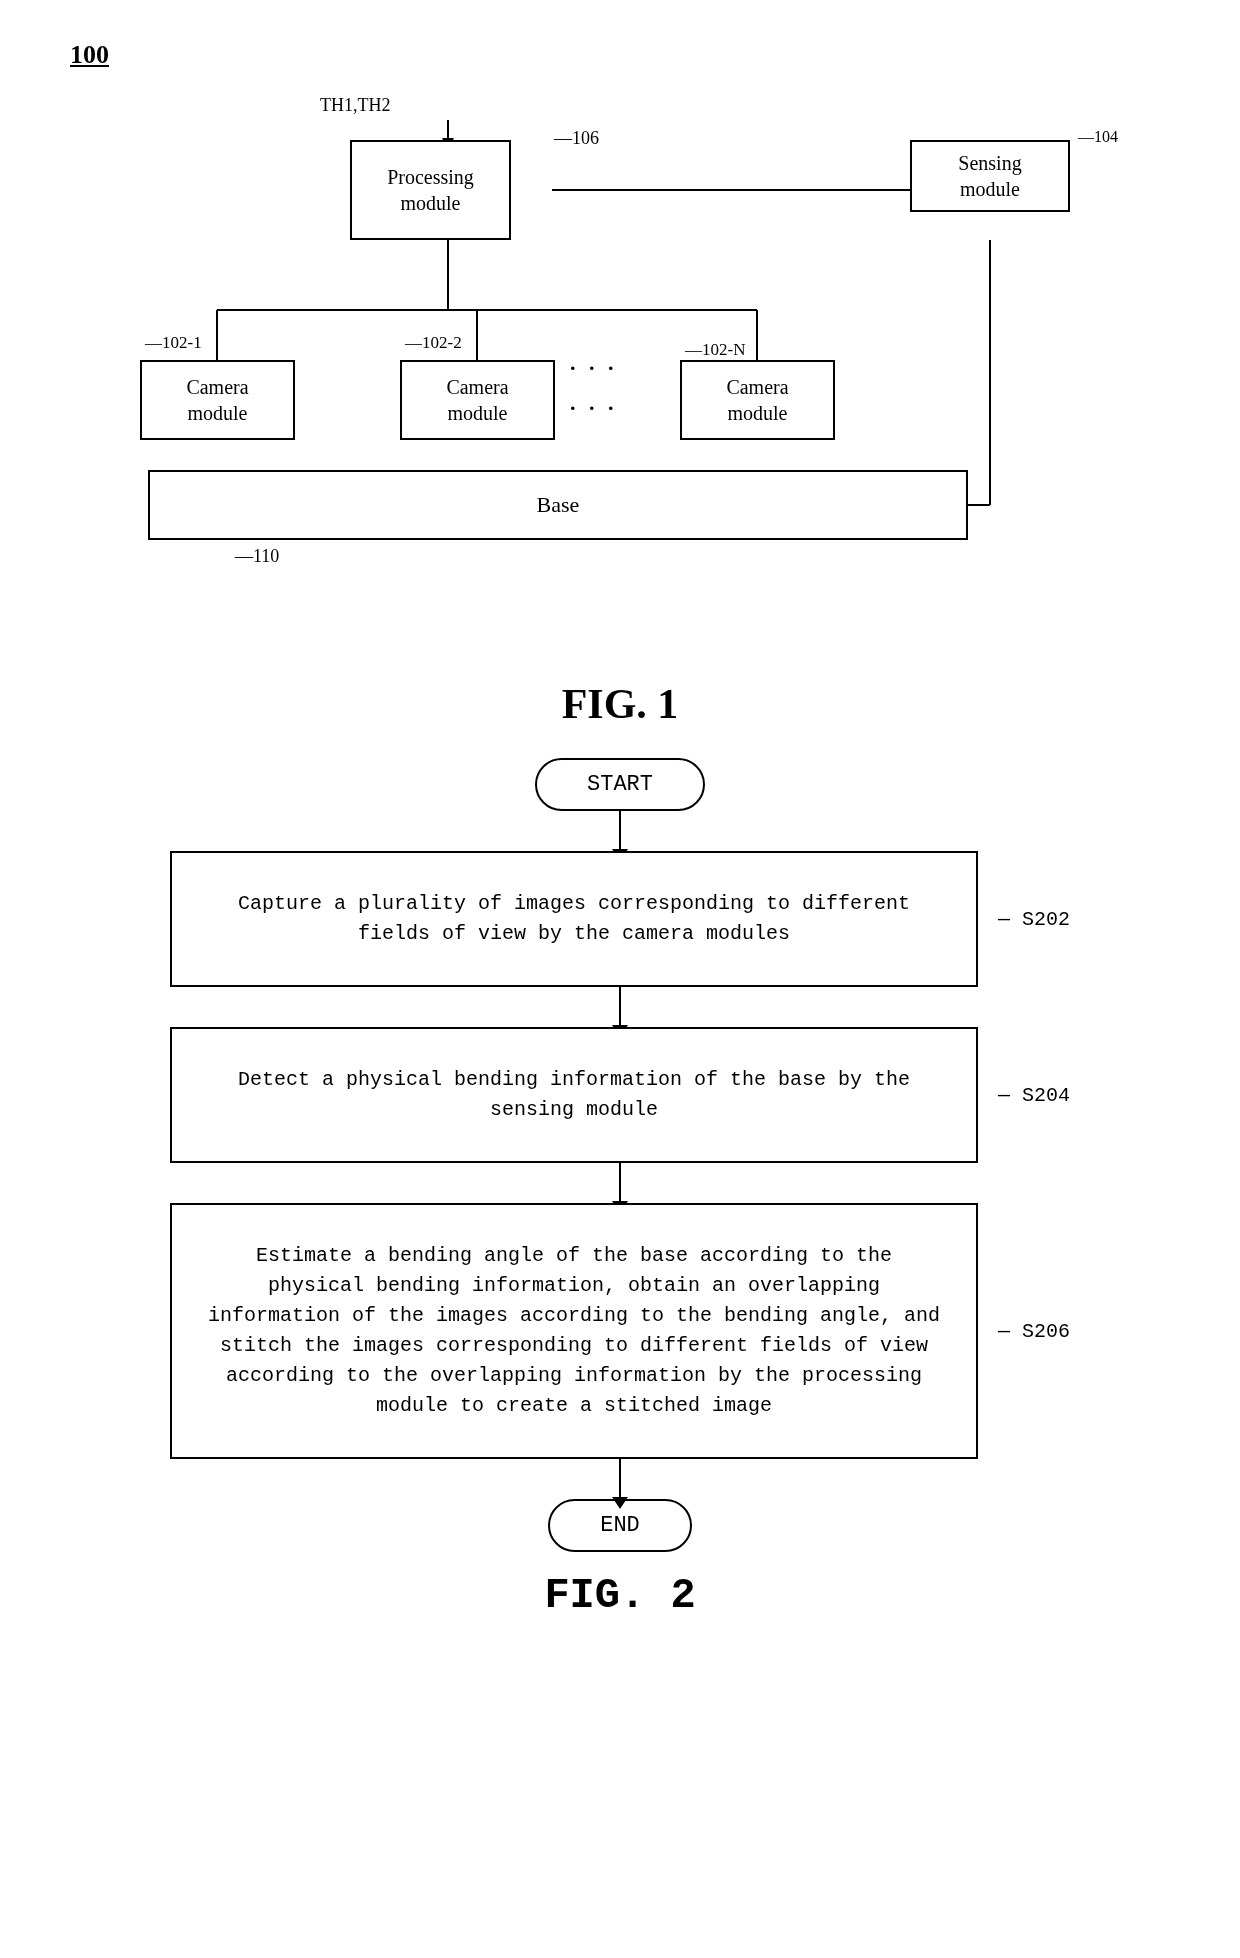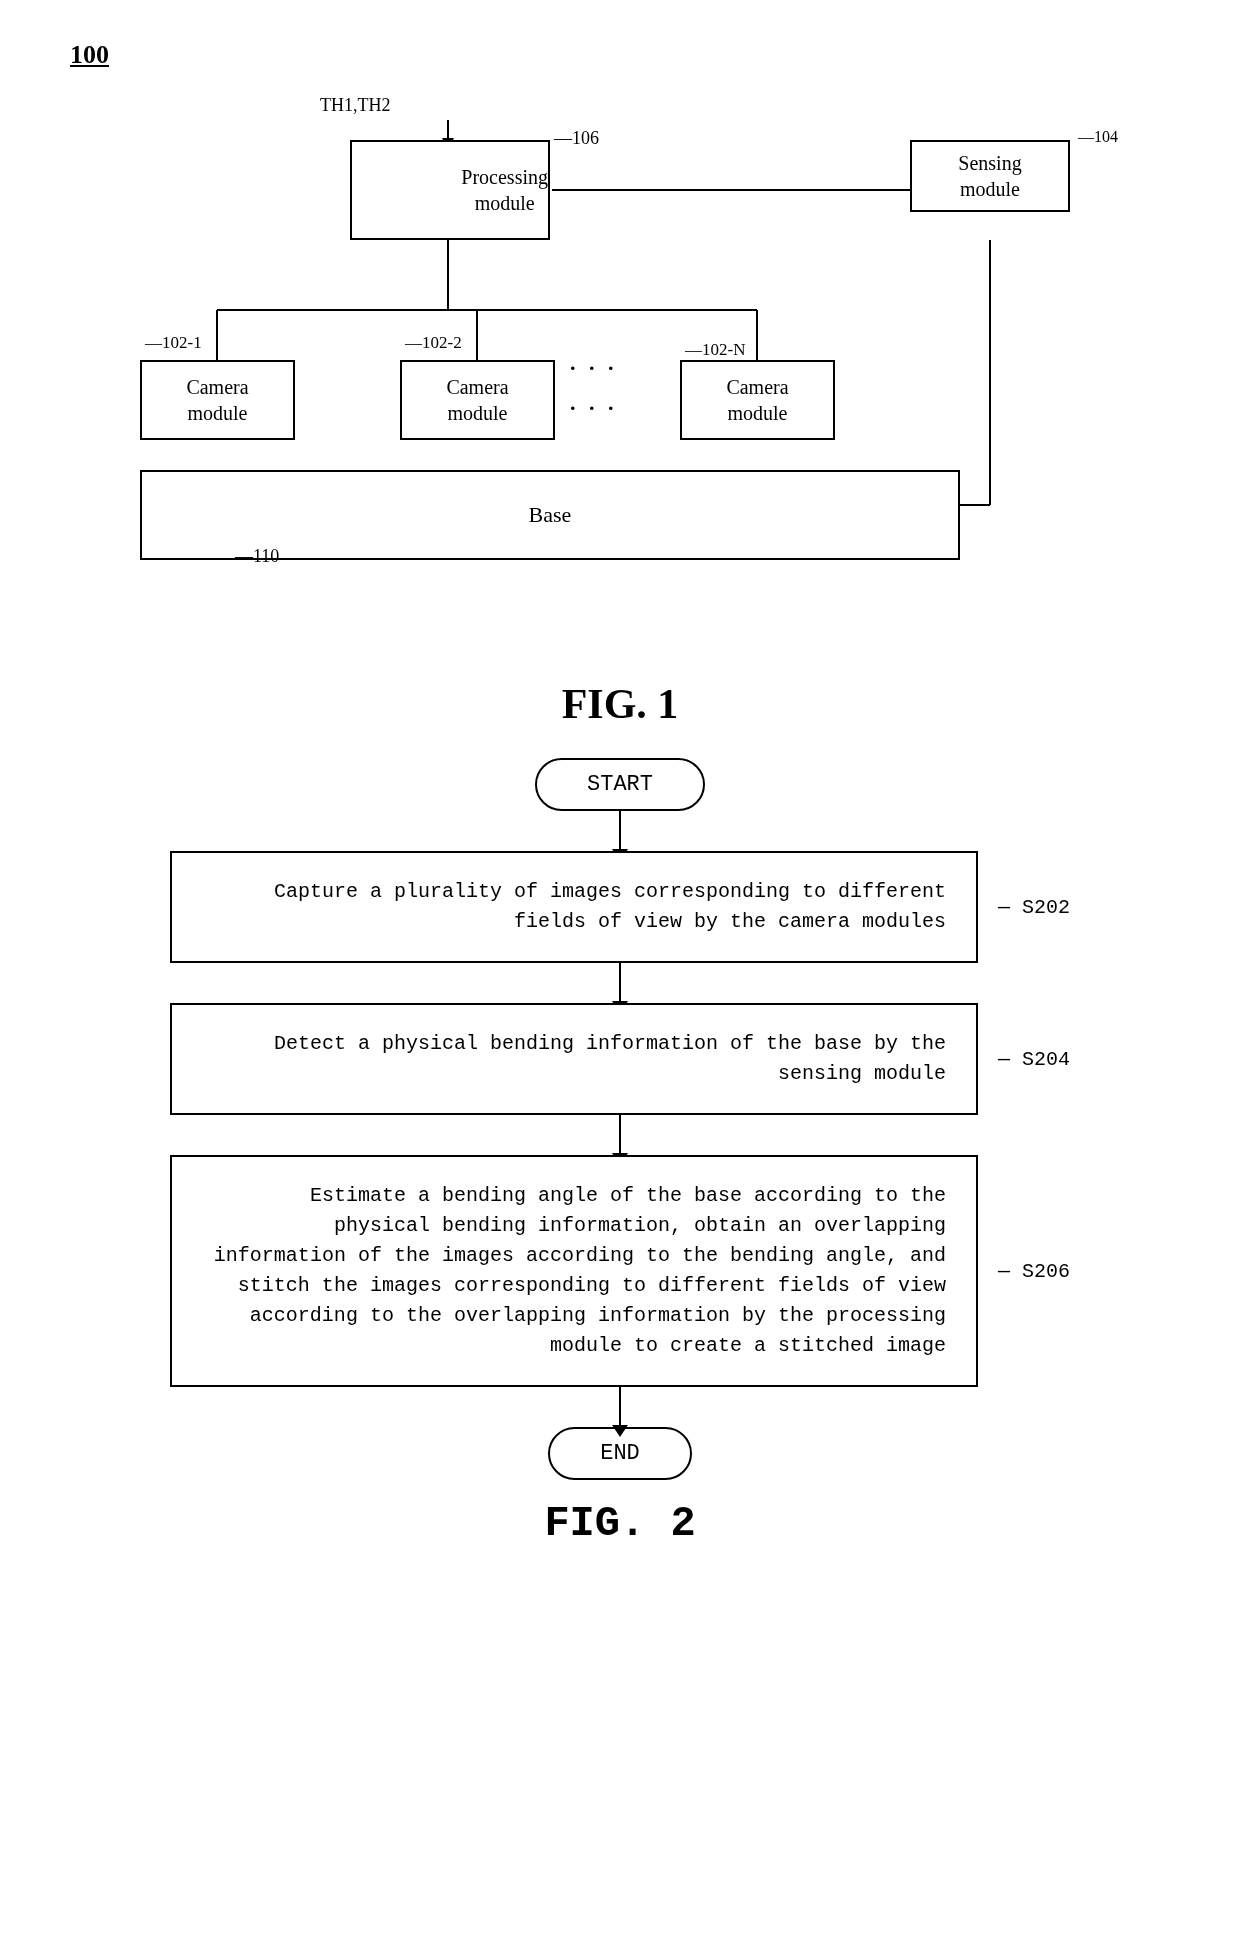--- a/index.html
+++ b/index.html
@@ -46,23 +46,22 @@
       align-items: center;
       justify-content: center;
       text-align: center;
       font-size: 20px;
       line-height: 1.3;
     }
 
     .processing-box {
       left: 290px;
       top: 100px;
-      width: 200px;
+      width: 161px;
       height: 100px;
-      justify-content: flex-end;
     }
 
     .sensing-box {
       left: 850px;
       top: 100px;
       width: 160px;
       height: 72px;
     }
 
     .camera-box-1 {
@@ -80,24 +79,24 @@
     }
 
     .camera-box-n {
       left: 620px;
       top: 320px;
       width: 155px;
       height: 80px;
     }
 
     .base-box {
-      left: 80px;
+      left: 88px;
       top: 430px;
       width: 820px;
-      height: 90px;
+      height: 70px;
       font-size: 22px;
     }
 
     
     .fig1-svg {
       position: absolute;
       top: 0;
       left: 0;
       width: 100%;
       height: 100%;
@@ -141,24 +140,24 @@
       padding: 12px 50px;
       font-size: 22px;
       background: #fff;
       text-align: center;
       min-width: 130px;
     }
 
     .flow-box {
       border: 2px solid #000;
       background: #fff;
-      text-align: right;
+      text-align: center;
       font-size: 20px;
       line-height: 1.5;
-      padding: 24px 30px;
+      padding: 36px 30px;
       width: 820px;
       position: relative;
     }
 
     .arrow-down {
       width: 2px;
       height: 40px;
       background: #000;
       position: relative;
       margin: 0 auto;

